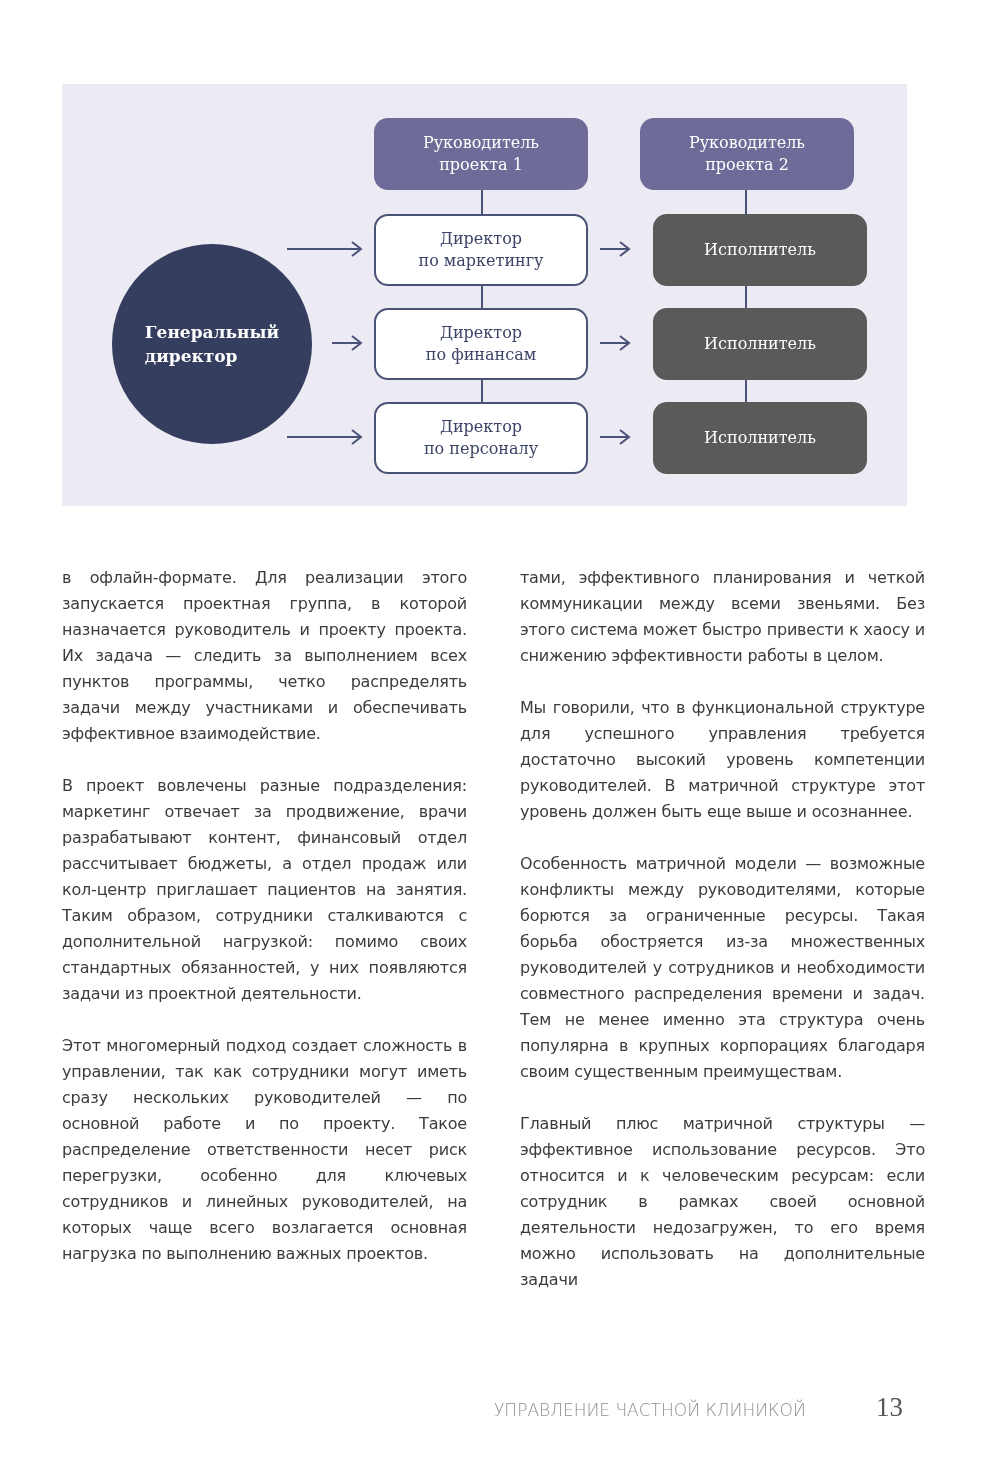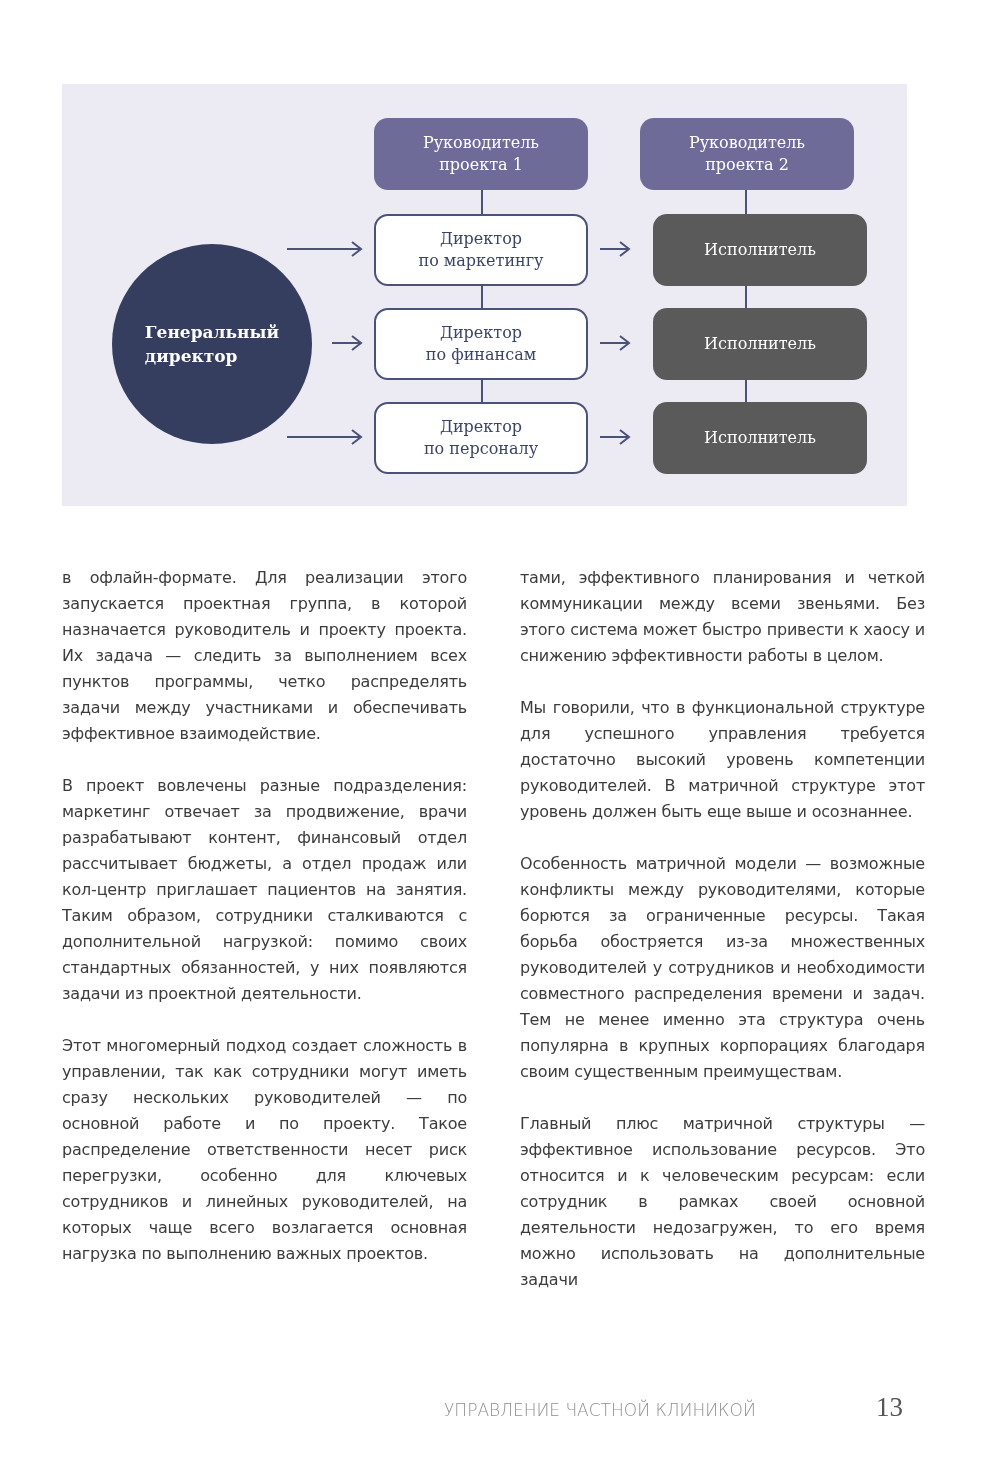--- a/index.html
+++ b/index.html
@@ -30,21 +30,21 @@
 
     .col { position: absolute; top: 565px; width: 405px; }
     .col.left { left: 62px; }
     .col.right { left: 520px; }
     .col p {
       font-family: "DejaVu Sans", sans-serif; font-size: 16px; line-height: 26px;
       color: #3c3c3c; text-align: justify; margin-bottom: 26px; letter-spacing: -0.2px;
     }
 
     .footer-title {
-      position: absolute; left: 444px; top: 1400px; font-size: 17px; color: #8e8e8e;
+      position: absolute; left: 494px; top: 1400px; font-size: 17px; color: #8e8e8e;
       letter-spacing: 0px; font-family: "DejaVu Sans", sans-serif; font-weight: 300;
     }
     .page-number {
       position: absolute; left: 876px; top: 1392px; font-size: 27px; color: #555;
       font-family: Liberation Serif, serif; font-weight: 300;
     }
   </style>
 </head>
 <body>
 

